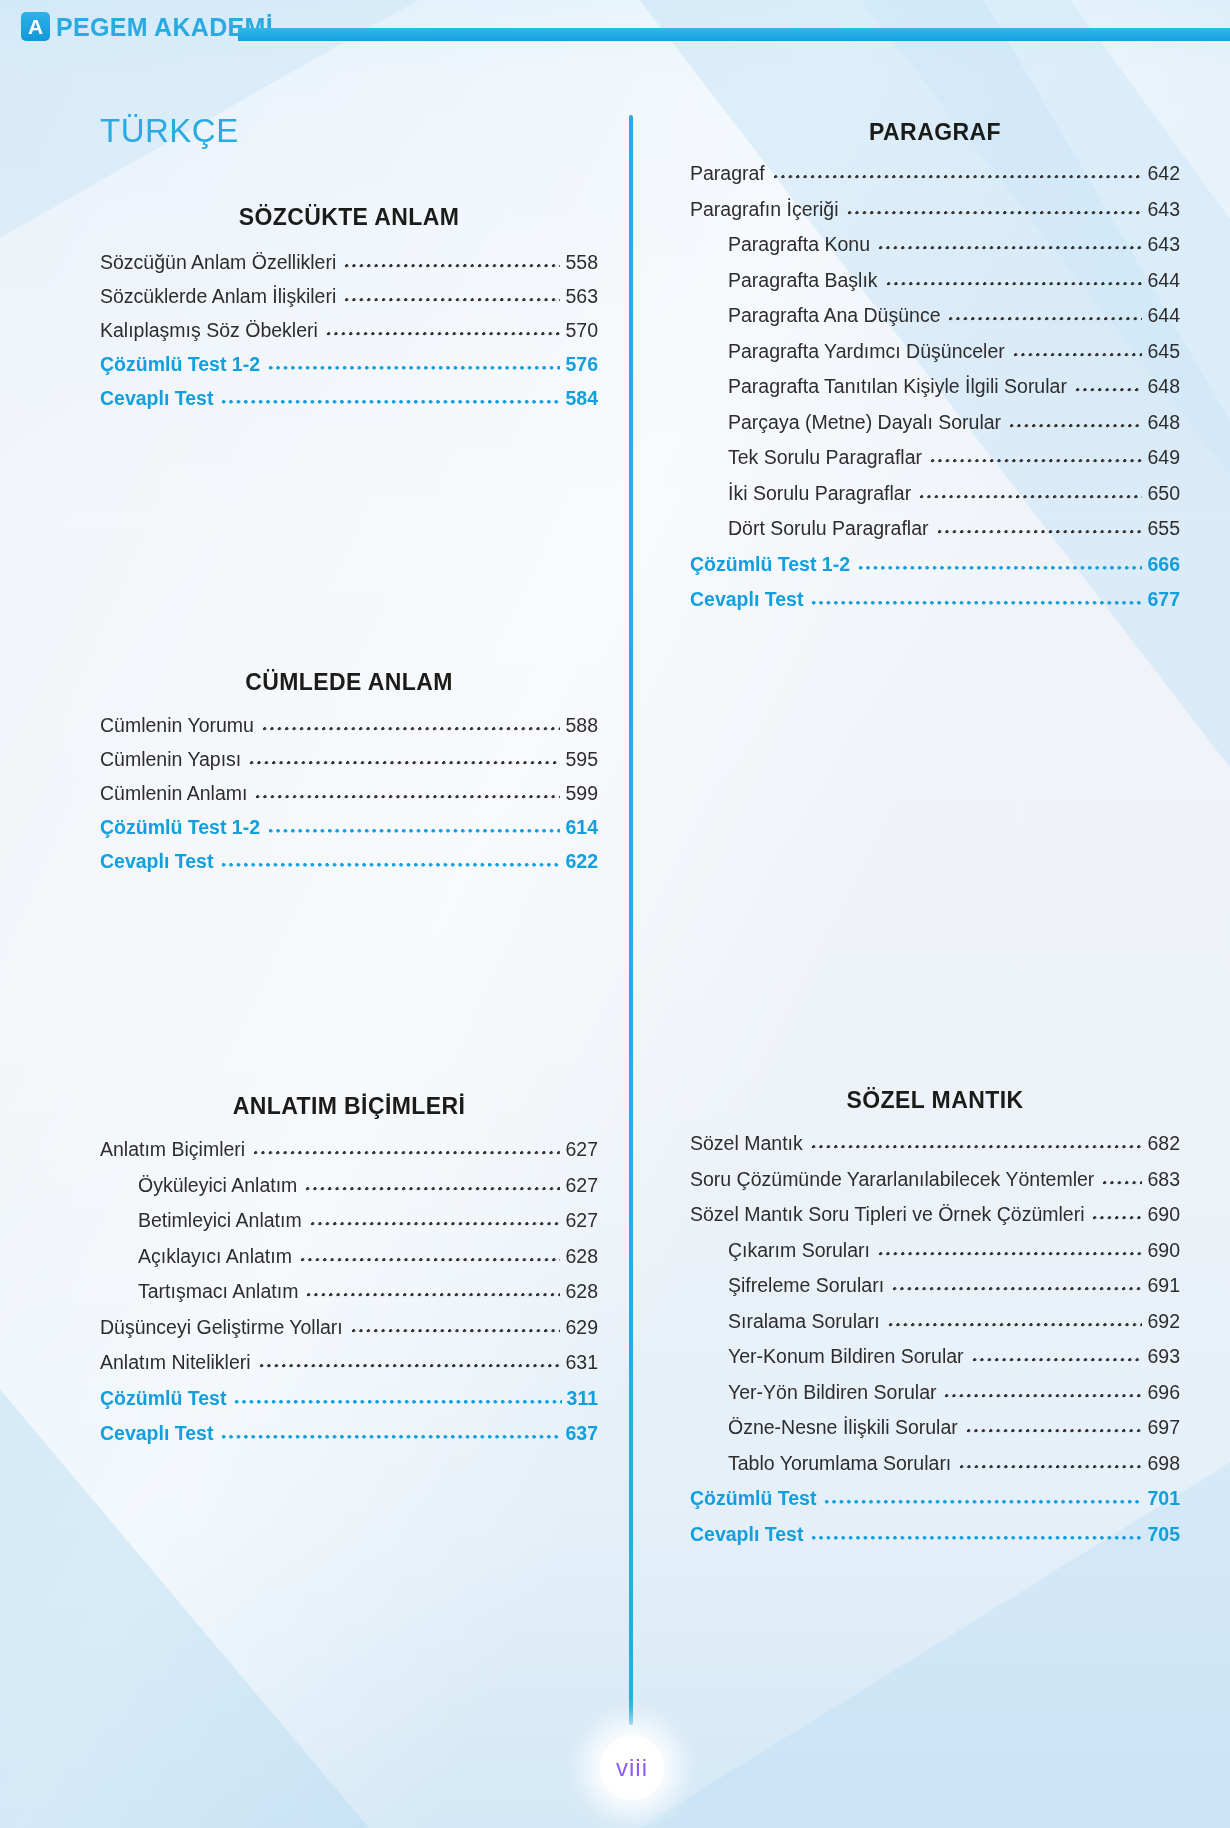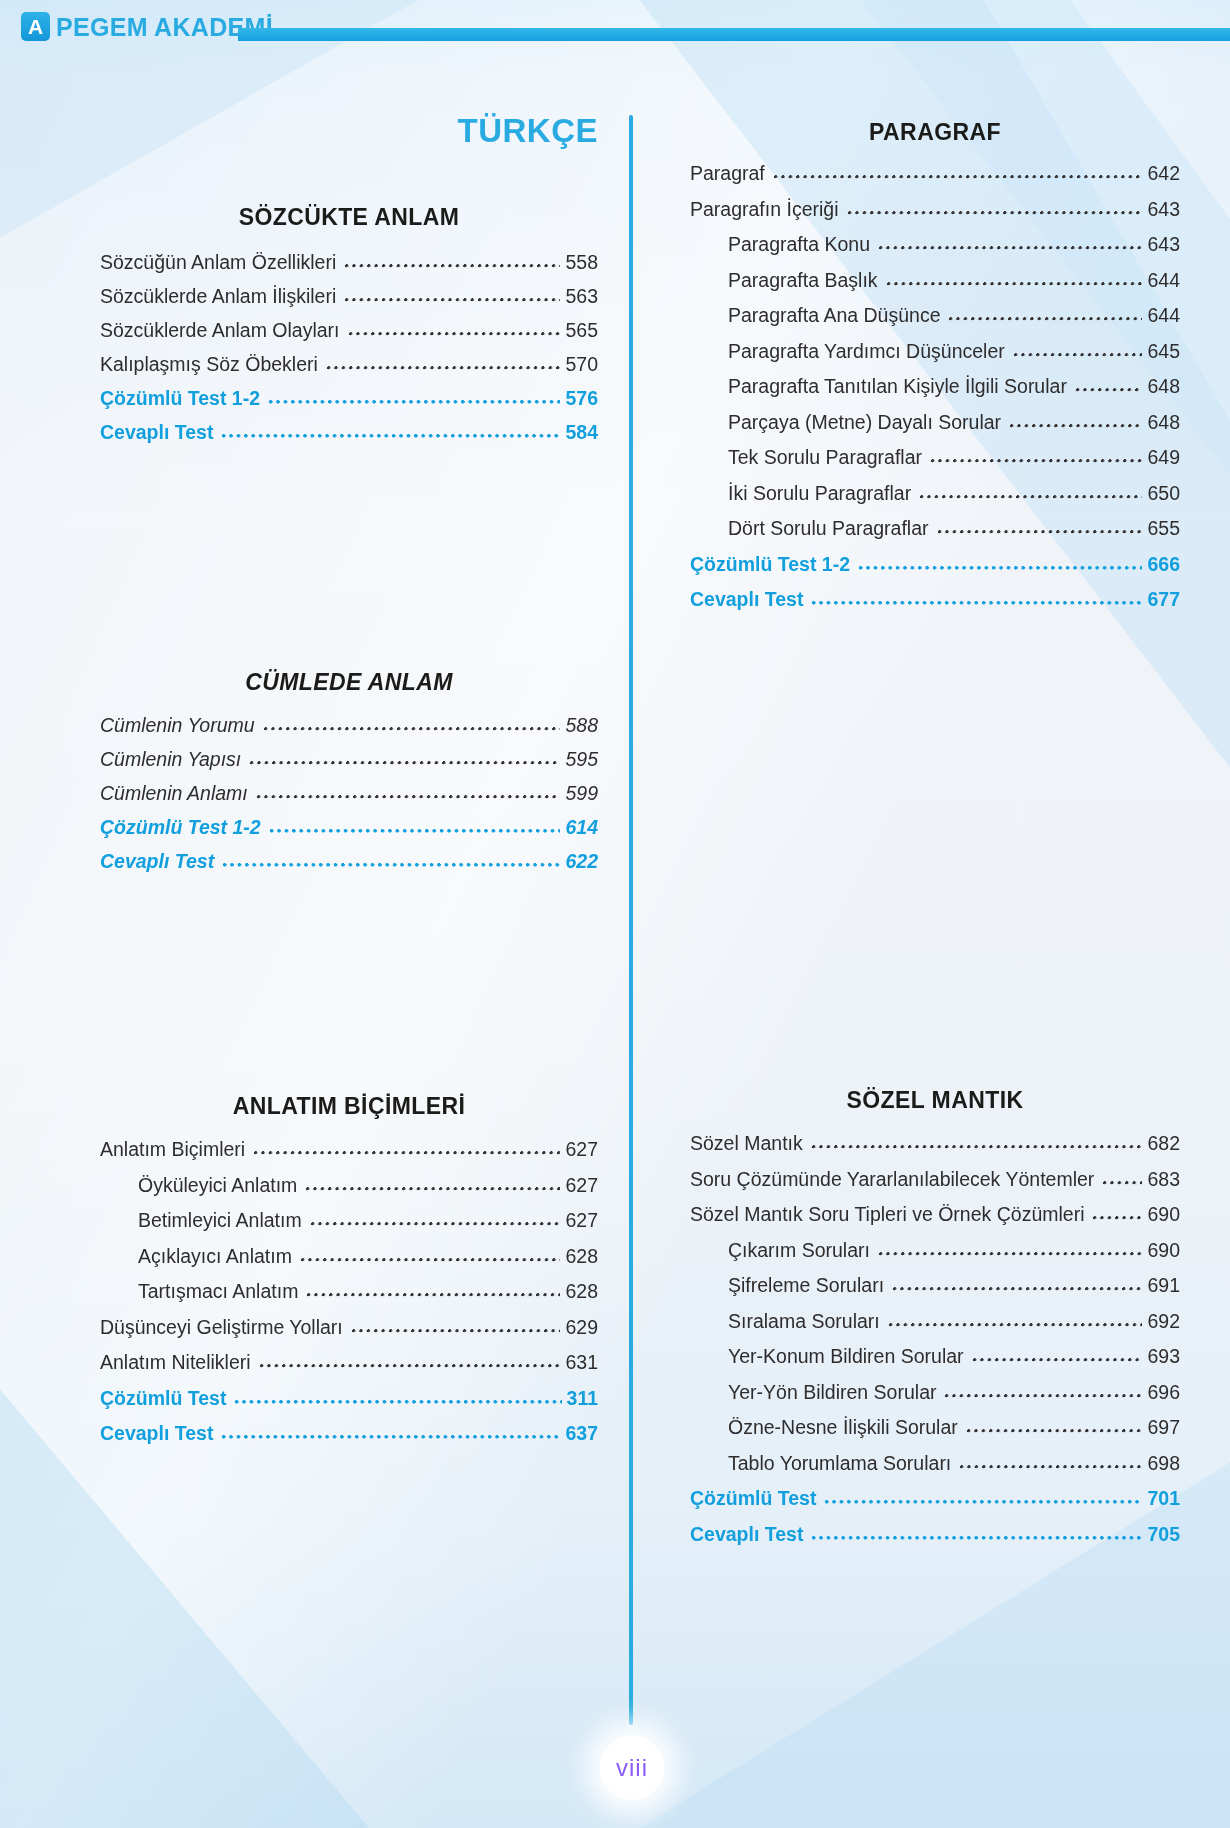--- a/index.html
+++ b/index.html
@@ -29,28 +29,28 @@
 
   
   .divider{position:absolute;left:629px;top:115px;width:3.5px;height:1610px;
          background:#2aace3;border-radius:2px;}
   .page-badge{position:absolute;left:600px;top:1736px;width:64px;height:64px;border-radius:50%;
          background:#fff;box-shadow:0 0 26px 16px rgba(255,255,255,0.9);
          display:flex;align-items:center;justify-content:center;
          font-size:24px;color:#8b5cf6;letter-spacing:1px;}
 
   
-  .doc-title{position:absolute;top:112px;left:100px;width:498px;margin:0;text-align:right;
-         font-size:33px;font-weight:bold;color:#29abe2;letter-spacing:0.5px;}
+  .doc-title{position:absolute;top:112px;left:100px;width:498px;margin:0;text-align:left;
+         font-size:33px;font-weight:normal;color:#29abe2;letter-spacing:0.5px;}
   .toc-section{position:absolute;width:498px;left:100px;}
   .col-right .toc-section{left:690px;width:490px;}
   .toc-section h2{margin:0;text-align:center;font-size:23px;line-height:28px;
          font-weight:bold;color:#1b1b19;letter-spacing:0.4px;}
   .sec-l0{top:203px;}
-  .sec-l1{top:668px;font-style:italic;}
+  .sec-l1{top:668px;}
   .sec-l2{top:1092px;}
   .sec-r0{top:118px;}
   .sec-r1{top:1086px;}
   .rows{display:flex;flex-direction:column;margin-top:12px;}
   .sec-l0 .rows{margin-top:14px;}
   .sec-r0 .rows{margin-top:10px;}
   .toc-row{display:flex;align-items:baseline;height:35.5px;line-height:35.5px;
          font-size:19.5px;color:#2e2c2c;}
   .rh34 .toc-row{height:34px;line-height:34px;}
   .toc-row.indent{padding-left:38px;}
@@ -92,25 +92,20 @@
             <span class="label">Sözcüğün Anlam Özellikleri</span>
             <span class="leader"></span>
             <span class="pagenum">558</span>
           </div>
           <div class="toc-row">
             <span class="label">Sözcüklerde Anlam İlişkileri</span>
             <span class="leader"></span>
             <span class="pagenum">563</span>
           </div>
           <div class="toc-row">
-            <span class="label">Sözcüklerde Anlam Olayları</span>
-            <span class="leader"></span>
-            <span class="pagenum">565</span>
-          </div>
-          <div class="toc-row">
             <span class="label">Kalıplaşmış Söz Öbekleri</span>
             <span class="leader"></span>
             <span class="pagenum">570</span>
           </div>
           <div class="toc-row accent">
             <span class="label">Çözümlü Test 1-2</span>
             <span class="leader"></span>
             <span class="pagenum">576</span>
           </div>
           <div class="toc-row accent">

